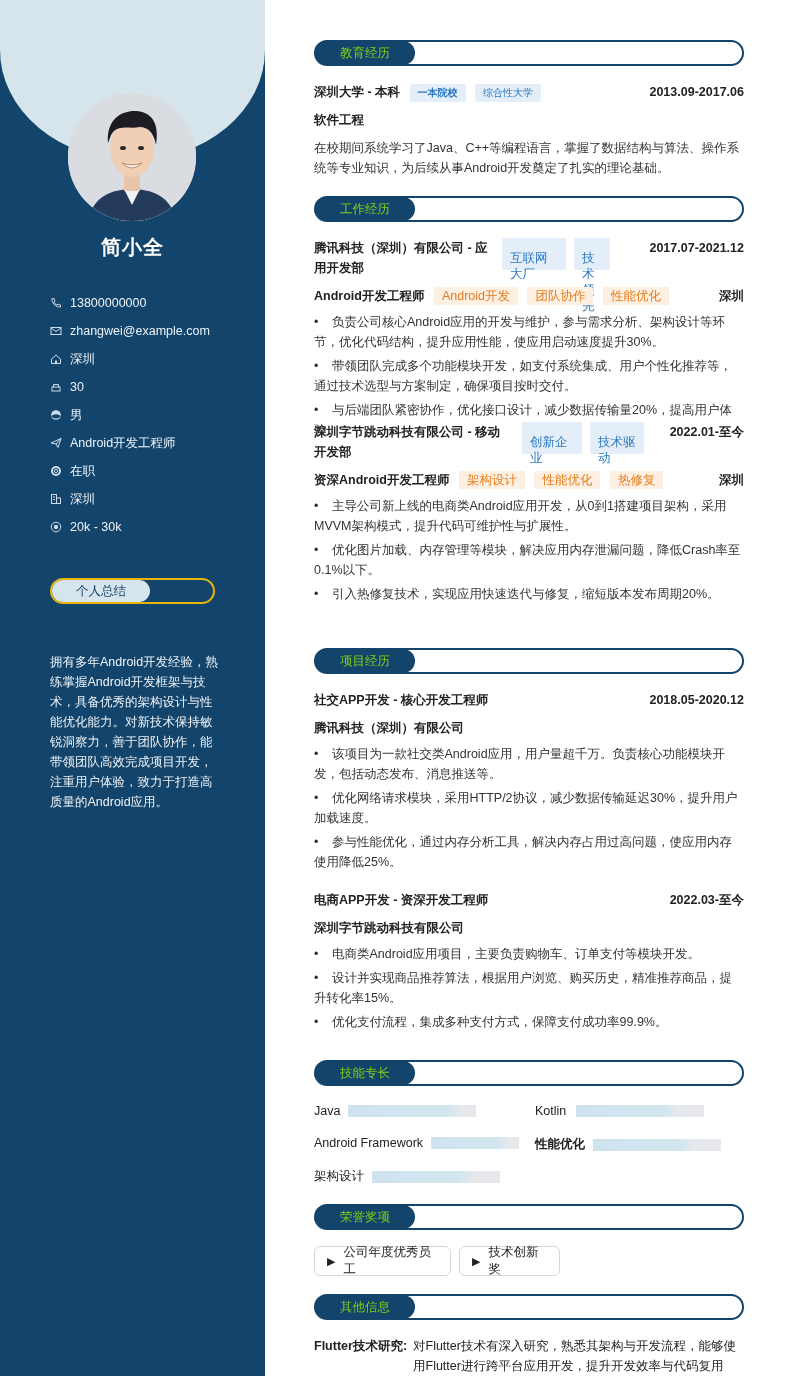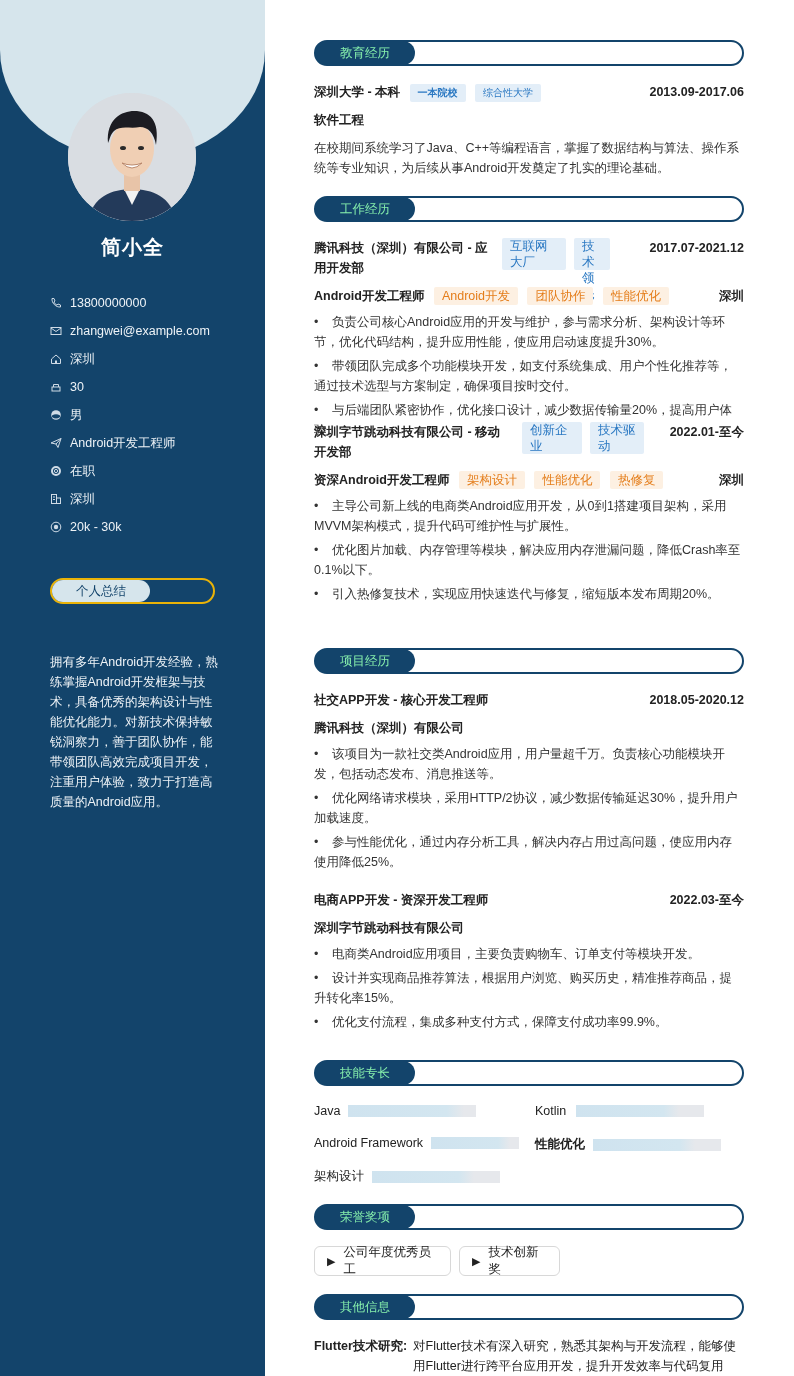--- a/index.html
+++ b/index.html
@@ -15,29 +15,29 @@
   .contact-item { display: flex; align-items: center; height: 28px; font-size: 12.5px; color: #eef3f7; }
   .contact-item .ic { width: 12px; height: 12px; margin-right: 8px; display: inline-flex; align-items: center; justify-content: center; }
   .contact-item svg { width: 12px; height: 12px; }
 
   .side-header { position: absolute; left: 50px; top: 578px; width: 165px; height: 26px; border: 2px solid #eab308; border-radius: 13px; }
   .side-header .pill { position: absolute; left: 0; top: 0; width: 98px; height: 22px; background: #d6e5ec; border-radius: 11px; color: #13446b; font-size: 12.5px; text-align: center; line-height: 22px; }
   .summary { position: absolute; left: 50px; top: 652px; width: 170px; font-size: 12.5px; line-height: 20px; color: #eef3f7; }
 
   .main { position: absolute; left: 314px; top: 0; width: 430px; }
   .sec-header { position: absolute; left: 0; width: 430px; height: 26px; border: 2px solid #13446b; border-radius: 13px; }
-  .sec-header .pill { position: absolute; left: -1px; top: -1px; width: 100px; height: 24px; background: #13446b; border-radius: 12px; color: #86efac; font-size: 12.5px; line-height: 24px; text-align: center; }
+  .sec-header .pill { position: absolute; left: -1px; top: -1px; width: 100px; height: 24px; background: #13446b; border-radius: 12px; color: #84cc16; font-size: 12.5px; line-height: 24px; text-align: center; }
 
   .block { position: absolute; left: 0; width: 430px; }
   .row { display: flex; align-items: flex-start; justify-content: space-between; }
   .title { font-size: 12.5px; font-weight: bold; color: #222; line-height: 20px; }
   .date { font-size: 12.5px; font-weight: bold; color: #222; line-height: 20px; white-space: nowrap; }
   .tag-blue { display: inline-block; background: #e3eef8; color: #2a78c2; font-size: 10px; line-height: 18px; padding: 0 8px; border-radius: 2px; margin-left: 6px; }
   .tag-orange { display: inline-block; background: #fdf0e2; color: #e47d1a; font-size: 12.5px; line-height: 18px; padding: 0 8px; border-radius: 2px; margin-left: 6px; }
-  .tagbox-blue { display: inline-block; background: #e3eef8; color: #2a78c2; font-size: 12.5px; line-height: 16px; padding: 0 8px; border-radius: 2px; width: 64px; height: 32px; }
+  .tagbox-blue { display: inline-block; background: #e3eef8; color: #2a78c2; font-size: 12.5px; line-height: 16px; padding: 12px 8px; border-radius: 2px; width: 64px; height: 32px; }
   .sub { font-size: 12.5px; font-weight: bold; color: #222; line-height: 20px; }
   .para { font-size: 12.5px; color: #333; line-height: 20px; }
   .bullets { list-style: none; }
   .bullets li { font-size: 12.5px; color: #333; line-height: 20px; margin-bottom: 4px; padding-left: 0; }
   .bullets li .dot { display: inline-block; width: 18px; }
 
   .skill { position: absolute; display: flex; align-items: center; font-size: 12.5px; color: #222; }
   .skill .bar { height: 12px; width: 128px; background: #e6e8ec; margin-left: 8px; position: relative; }
   .skill .bar .fill { position: absolute; left: 0; top: 0; height: 12px; background: linear-gradient(90deg, #cfe3ef 0%, #d3e6f0 85%, #e6e8ec 100%); }
 

